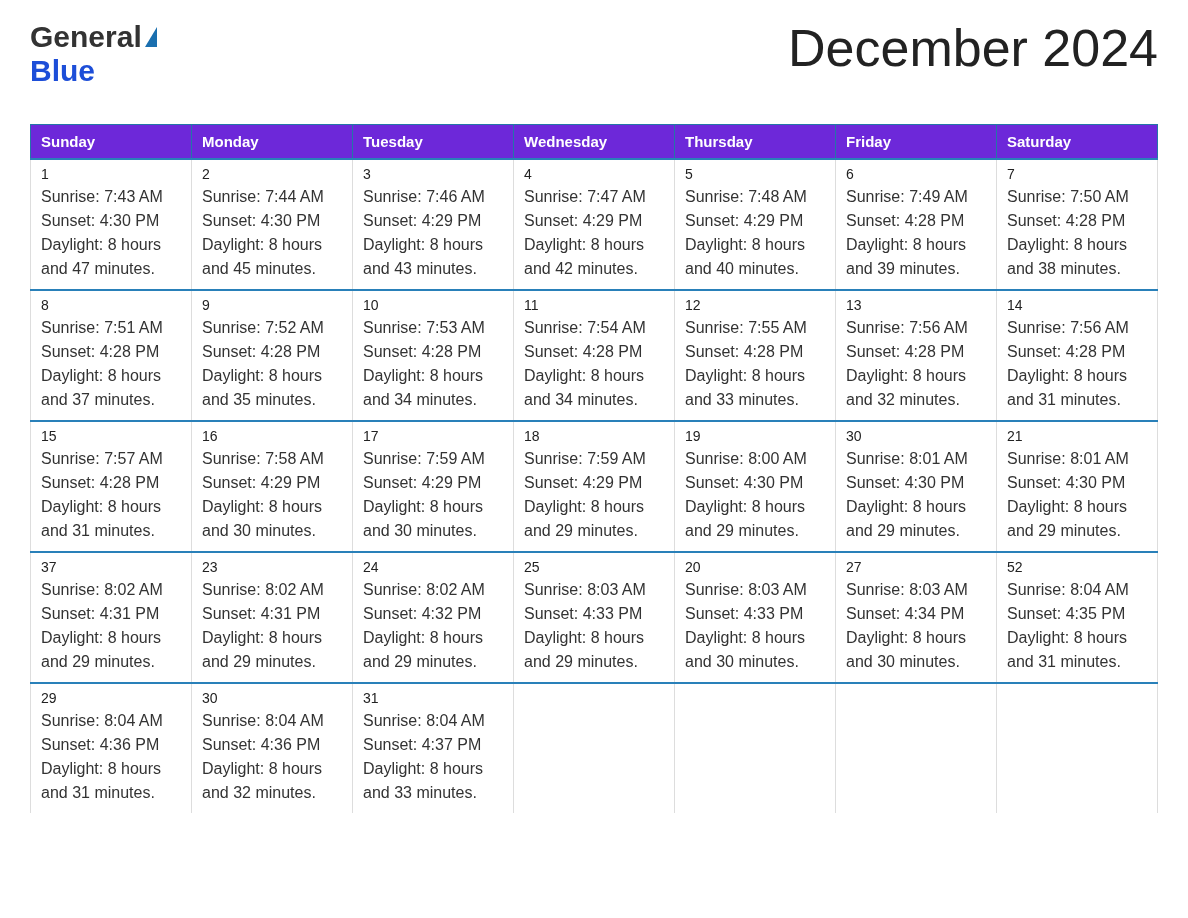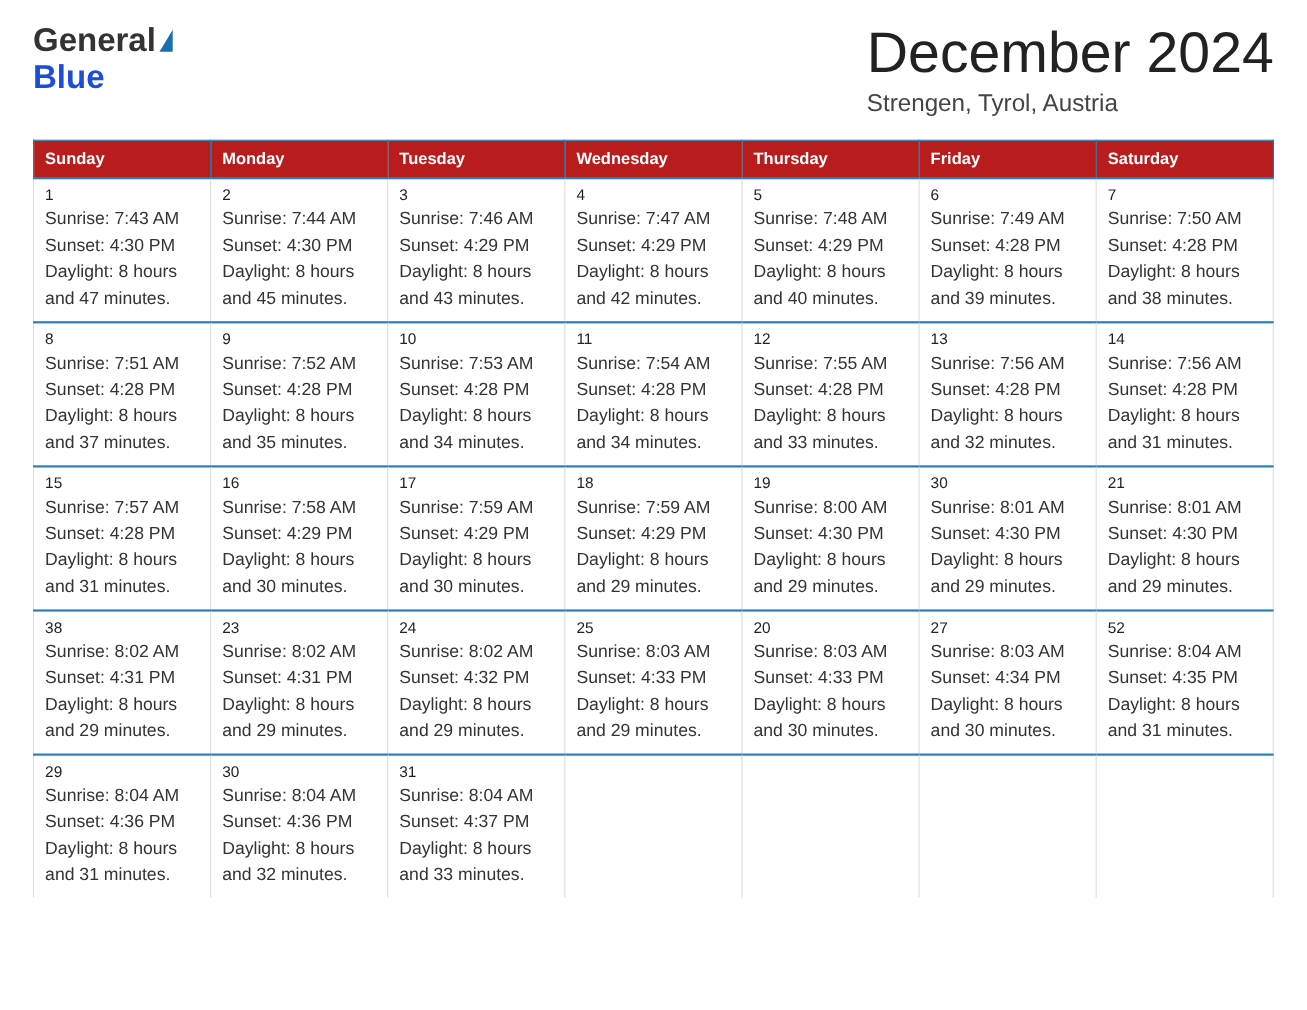--- a/index.html
+++ b/index.html
@@ -7,21 +7,21 @@
       font-family: Arial, sans-serif;
       background: #fff;
       padding: 20px 30px;
       width: 1188px;
       min-height: 918px;
     }
     .header-area {
       display: flex;
       justify-content: space-between;
       align-items: flex-start;
-      margin-bottom: 20px;
+      margin-bottom: 36px;
     }
     .logo-area {
       display: flex;
       flex-direction: column;
       align-items: flex-start;
     }
     .logo-row {
       display: flex;
       align-items: center;
     }
@@ -38,21 +38,21 @@
       font-size: 22px;
       color: #444;
       margin-top: 4px;
     }
     
     .calendar-table {
       width: 100%;
       border-collapse: collapse;
     }
     .calendar-table th {
-      background-color: #b91c1c;
+      background-color: #6d28d9;
       color: white;
       font-size: 15px;
       font-weight: bold;
       padding: 8px 10px;
       text-align: left;
       border: 1px solid #2475a8;
     }
     .calendar-table td {
       vertical-align: top;
       padding: 6px 10px 8px 10px;
@@ -97,21 +97,20 @@
     <div class="logo-row">
       <span style="font-size:30px; font-weight:bold; color:#333;">General</span>
       <span style="display:inline-block; width:0; height:0; border-left:12px solid transparent; border-bottom:20px solid #1a6faf; margin-left:3px;"></span>
     </div>
     <div>
       <span style="font-size:30px; font-weight:bold; color:#1d4ed8;">Blue</span>
     </div>
   </div>
   <div class="title-area">
     <div class="month-title">December 2024</div>
-    <div class="location-subtitle">Strengen, Tyrol, Austria</div>
   </div>
 </div>
 
 <table class="calendar-table">
   <thead>
     <tr>
       <th>Sunday</th>
       <th>Monday</th>
       <th>Tuesday</th>
       <th>Wednesday</th>
@@ -290,21 +289,21 @@
         <span class="day-number">21</span>
         <div class="day-info">
           Sunrise: 8:01 AM<br>
           Sunset: 4:30 PM<br>
           Daylight: 8 hours and 29 minutes.
         </div>
       </td>
       </tr>
       <tr>
         <td>
-        <span class="day-number">38</span>
+        <span class="day-number">37</span>
         <div class="day-info">
           Sunrise: 8:02 AM<br>
           Sunset: 4:31 PM<br>
           Daylight: 8 hours and 29 minutes.
         </div>
       </td>
         <td>
         <span class="day-number">23</span>
         <div class="day-info">
           Sunrise: 8:02 AM<br>

